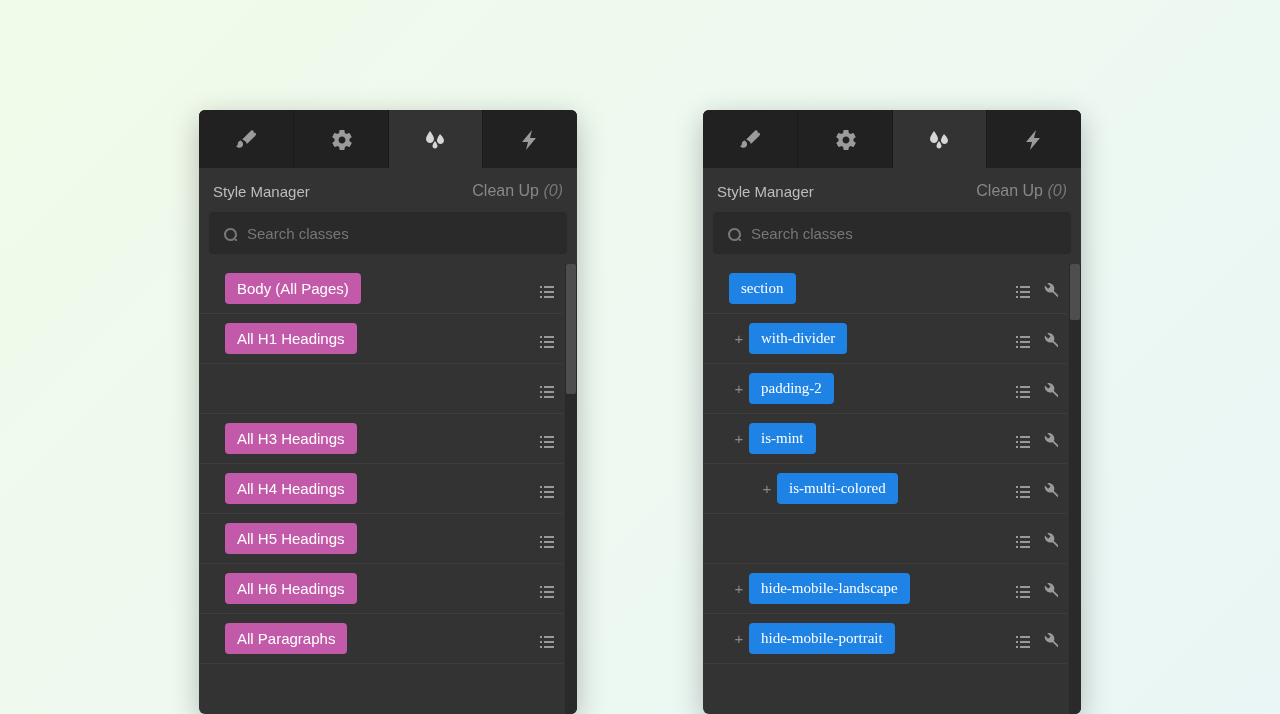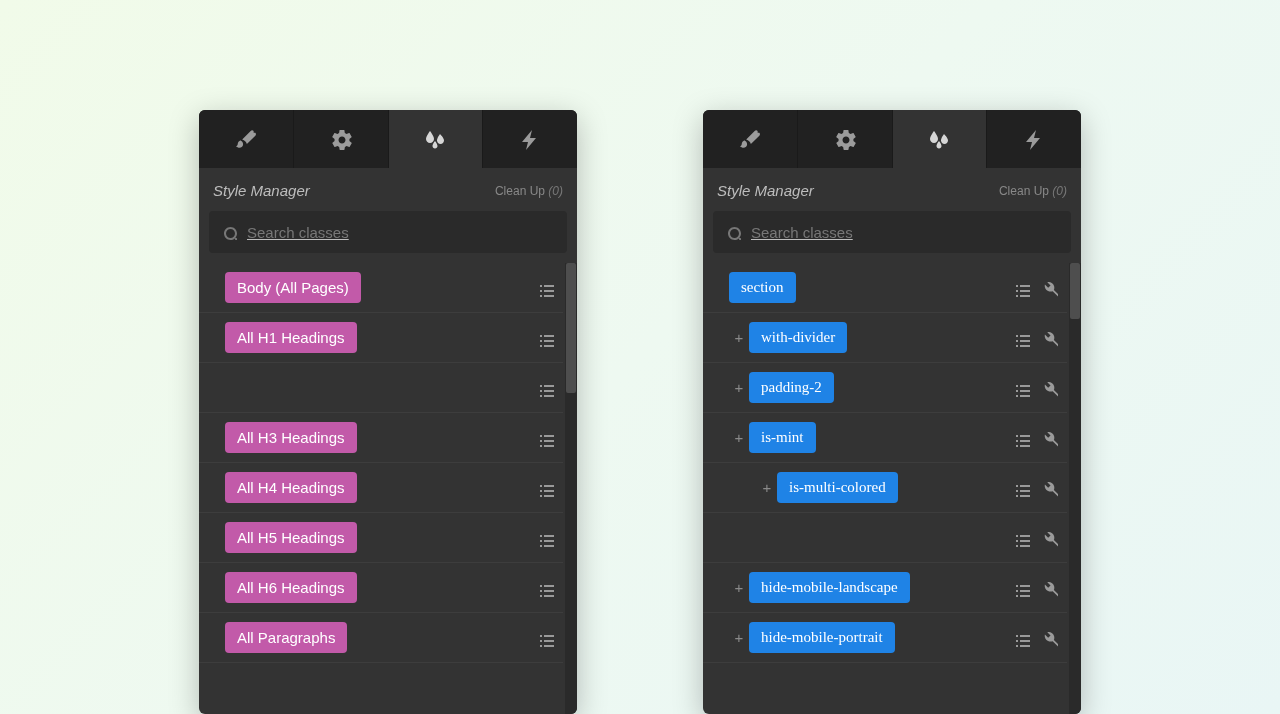--- a/index.html
+++ b/index.html
@@ -39,22 +39,22 @@
   .tab.active { background: #333; }
   .tab svg { width: 22px; height: 22px; fill: #9b9b9b; }
   .tab.active svg { fill: #d6d6d6; }
   .header {
     display: flex;
     justify-content: space-between;
     align-items: center;
     padding: 14px 14px 12px 14px;
     font-size: 15px;
   }
-  .header-title { color: #bdbdbd; font-weight: 500; font-style: italic; }
-  .cleanup { color: #888; font-size: 12px; cursor: pointer; }
+  .header-title { color: #bdbdbd; font-weight: 500; }
+  .cleanup { color: #888; font-size: 16px; cursor: pointer; }
   .cleanup .count { font-style: italic; color: #777; }
   .search {
     margin: 0 10px 10px 10px;
   }
   .search-box {
     background: #2a2a2a;
     border-radius: 4px;
     height: 42px;
     display: flex;
     align-items: center;
@@ -62,21 +62,20 @@
     gap: 10px;
   }
   .search-box svg { width: 16px; height: 16px; fill: #777; flex-shrink: 0; }
   .search-box input {
     flex: 1;
     background: transparent;
     border: none;
     outline: none;
     color: #bbb;
     font-size: 15px;
-    text-decoration: underline;
   }
   .search-box input::placeholder { color: #777; }
   .list {
     flex: 1;
     overflow: hidden;
     position: relative;
   }
   .list-inner {
     position: absolute;
     inset: 0;

